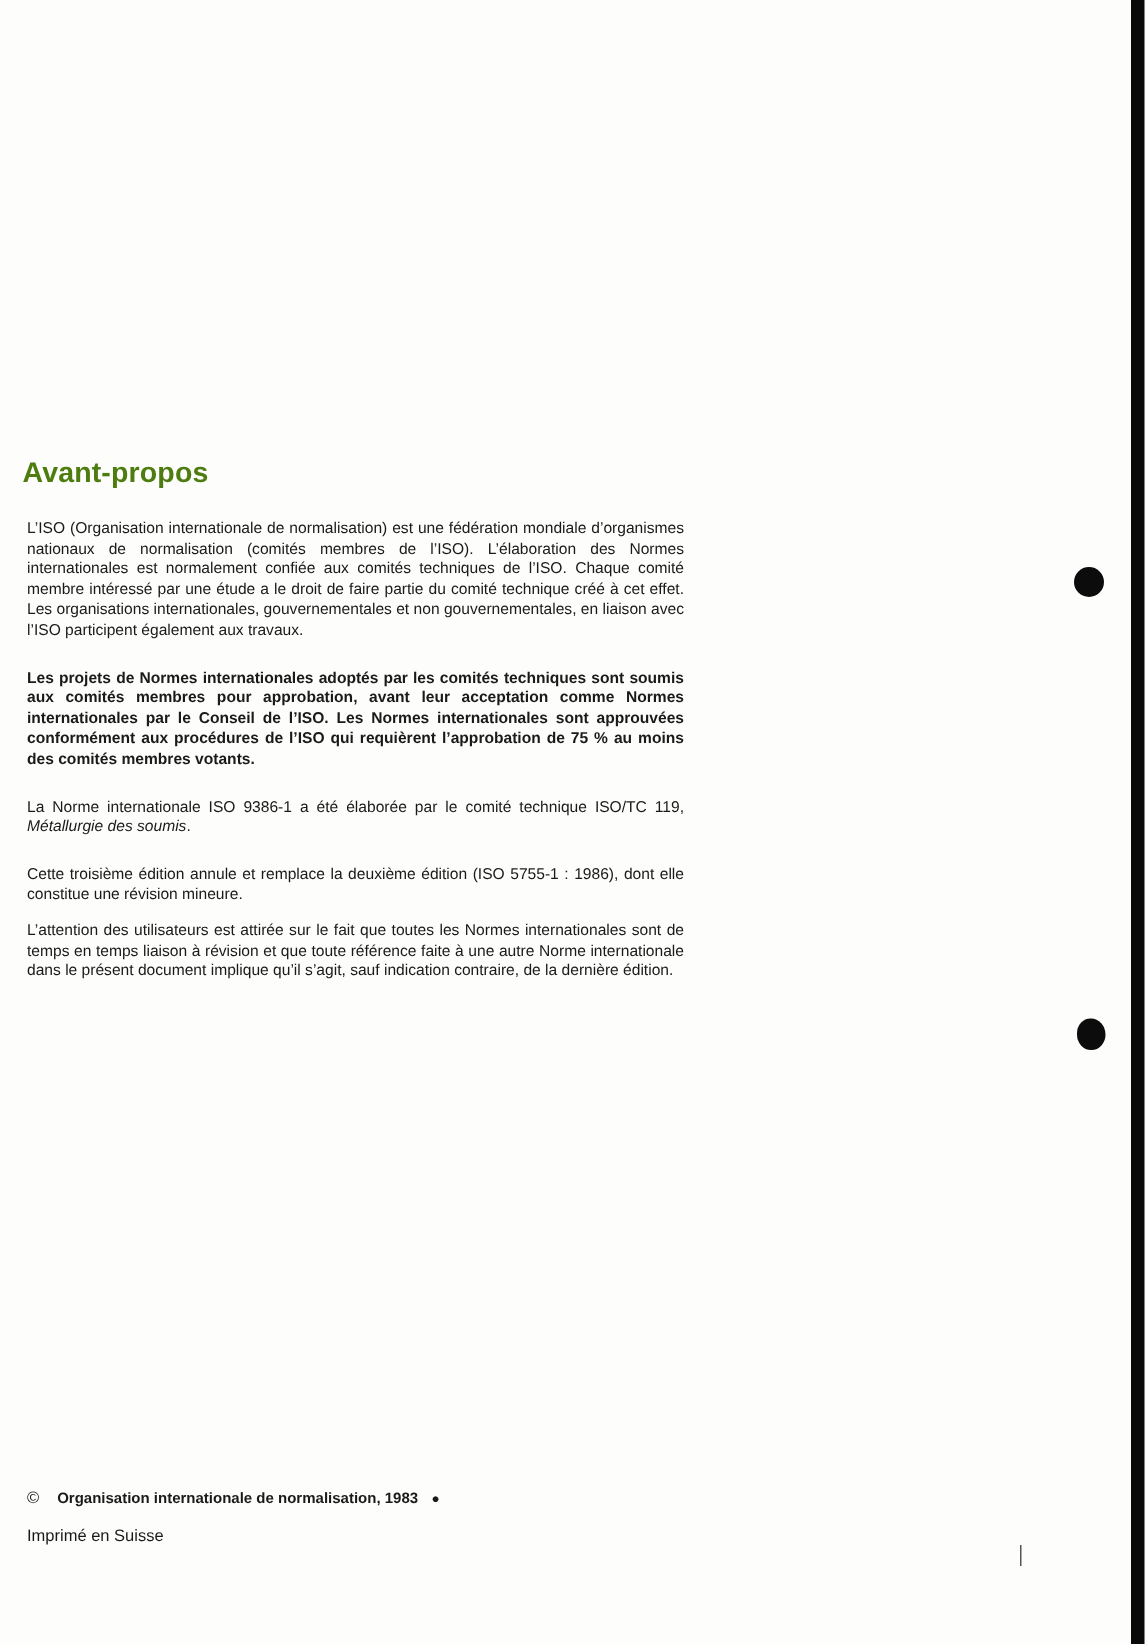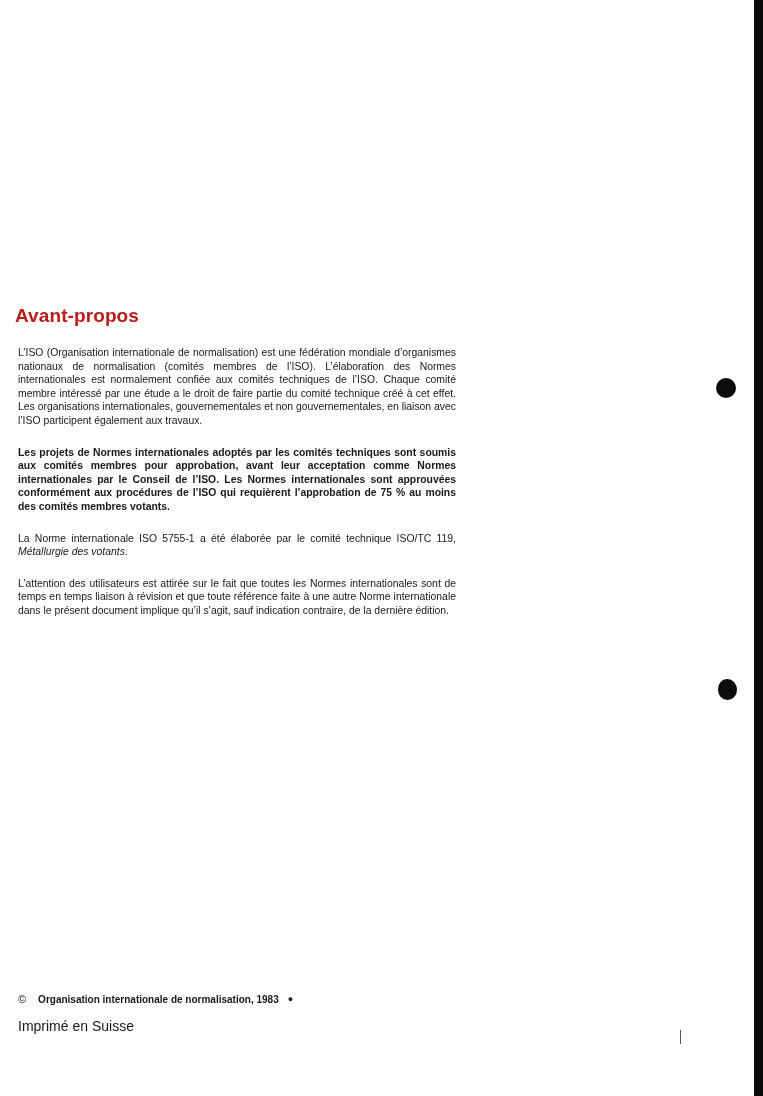--- a/index.html
+++ b/index.html
@@ -21,55 +21,56 @@
     .punch-2 { left: 718px; top: 679px; width: 19px; height: 21px; border-radius: 48% 52% 50% 50%; }
     .tick-mark {
       position: absolute; left: 680px; top: 1030px; width: 1px; height: 14px; background: #555;
     }
     .content {
       position: absolute; left: 18px; top: 305px; width: 438px;
     }
     h1.title {
       font-family: "Liberation Sans", sans-serif;
       font-weight: bold; font-size: 19px; margin: 0 0 2px -3px; letter-spacing: 0.1px;
-      color: #b91c1c;
+      color: #4d7c0f;
     }
     p.para {
       margin: 0; font-size: 10.4px; line-height: 13.6px; text-align: justify;
       text-align-last: left;
     }
     p.p1 { margin-bottom: 18px; margin-top: 19px; }
     p.p2 { margin-bottom: 18px; font-weight: bold; }
     p.p3 { margin-bottom: 18px; }
     p.p4 { margin-bottom: 10px; }
     p.p5 { margin-bottom: 0; }
     .italic { font-style: italic; }
     .footer {
       position: absolute; left: 18px; top: 993px; width: 400px;
     }
     .copyright {
       font-size: 10px; font-weight: bold; display: flex; align-items: center; gap: 0;
     }
     .copyright .sym { font-weight: normal; font-size: 11px; margin-right: 12px; }
     .copyright .bullet { margin-left: 9px; font-size: 9px; }
-    .printed { font-size: 14px; margin-top: 13px; }
+    .printed { font-size: 11px; margin-top: 13px; }
   </style>
 </head>
 <body>
 
 <div class="right-bar"></div>
 <div class="punch-hole punch-1"></div>
 <div class="punch-hole punch-2"></div>
 <div class="tick-mark"></div>
 
 <div class="content">
   <h1 class="title">Avant-propos</h1>
   <p class="para p1">L’ISO (Organisation internationale de normalisation) est une fédération mondiale d’organismes nationaux de normalisation (comités membres de l’ISO). L’élaboration des Normes internationales est normalement confiée aux comités techniques de l’ISO. Chaque comité membre intéressé par une étude a le droit de faire partie du comité technique créé à cet effet. Les organisations internationales, gouvernementales et non gouvernementales, en liaison avec l’ISO participent également aux travaux.</p>
   <p class="para p2">Les projets de Normes internationales adoptés par les comités techniques sont soumis aux comités membres pour approbation, avant leur acceptation comme Normes internationales par le Conseil de l’ISO. Les Normes internationales sont approuvées conformément aux procédures de l’ISO qui requièrent l’approbation de 75 % au moins des comités membres votants.</p>
-  <p class="para p3"><span>La Norme internationale ISO 5755-1 a été élaborée par le comité technique ISO/TC 119, </span><span class="italic">Métallurgie des votants</span><span>.</span></p>
+  <p class="para p3"><span>La Norme internationale ISO 9386-1 a été élaborée par le comité technique ISO/TC 119, </span><span class="italic">Métallurgie des soumis</span><span>.</span></p>
+  <p class="para p4">Cette troisième édition annule et remplace la deuxième édition (ISO 5755-1 : 1986), dont elle constitue une révision mineure.</p>
   <p class="para p5">L’attention des utilisateurs est attirée sur le fait que toutes les Normes internationales sont de temps en temps liaison à révision et que toute référence faite à une autre Norme internationale dans le présent document implique qu’il s’agit, sauf indication contraire, de la dernière édition.</p>
 </div>
 
 <div class="footer">
   <div class="copyright">
     <span class="sym">©</span>
     <span>Organisation internationale de normalisation, 1983</span>
     <span class="bullet">●</span>
   </div>
   <div class="printed">Imprimé en Suisse</div>

